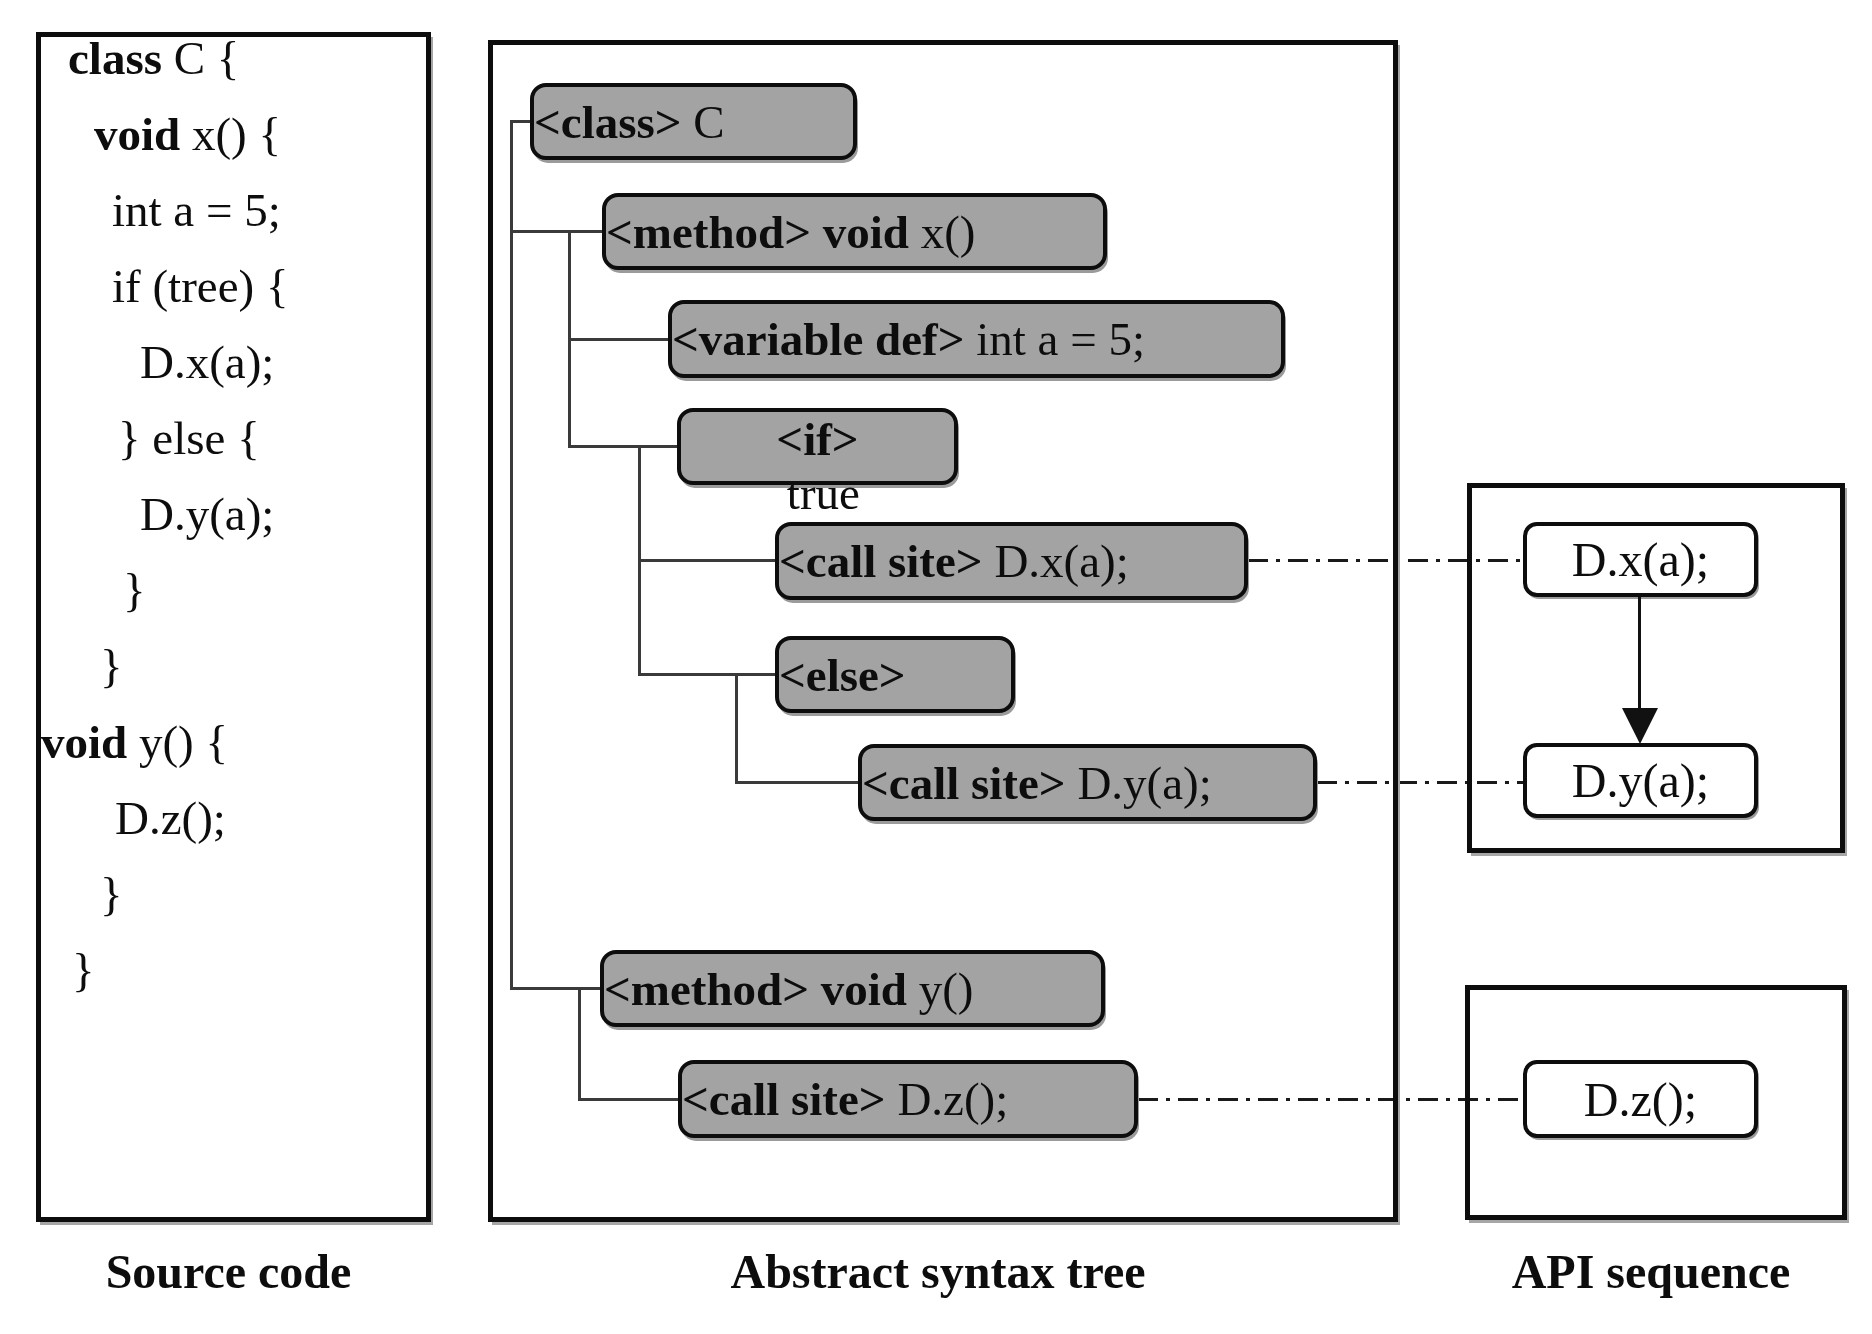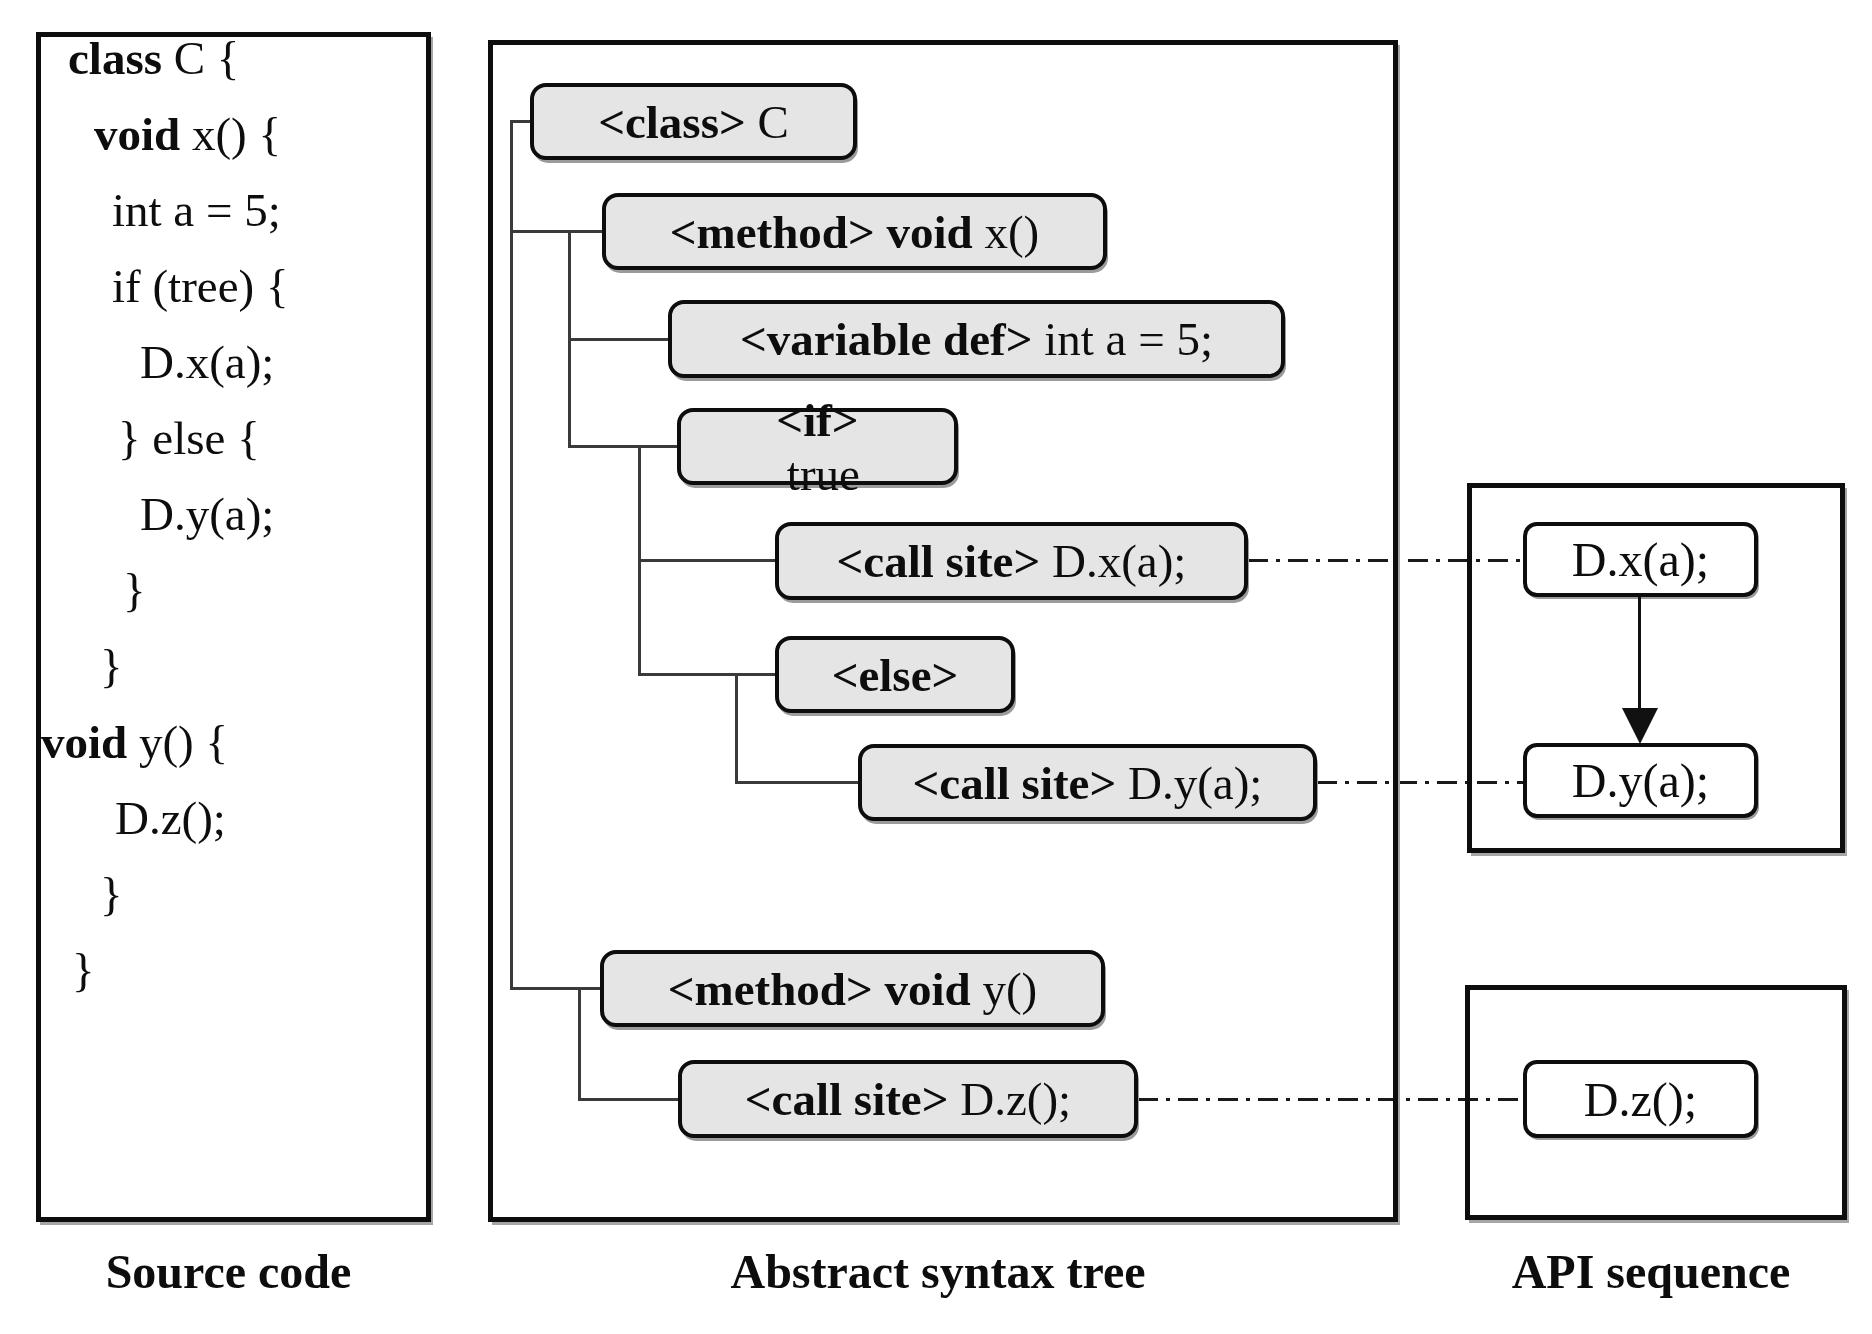--- a/index.html
+++ b/index.html
@@ -19,21 +19,21 @@
   .code-line{white-space:pre;height:76px;}
   .code-line b{font-weight:bold;}
   .l1{padding-left:27px;}  .l2{padding-left:53px;}  .l3{padding-left:71px;}
   .l4{padding-left:71px;}  .l5{padding-left:99px;}  .l6{padding-left:77px;}
   .l7{padding-left:99px;}  .l8{padding-left:82px;}  .l9{padding-left:59px;}
   .l10{} .l11{padding-left:74px;} .l12{padding-left:59px;}
   .l13{padding-left:31px;}
 
   
   .node{position:absolute;box-sizing:border-box;border:4px solid #0d0d0d;border-radius:16px;
-        background:#e5e5e5;display:flex;align-items:center;justify-content:center;
+        background:#a3a3a3;display:flex;align-items:center;justify-content:flex-start;
         font-size:47px;white-space:pre;box-shadow:2px 4px 0 -1px #9b9b9b;}
   .node .t{font-weight:bold;white-space:pre;}
   .node .r{white-space:pre;}
   #n-class  {left:530px;top:83px; width:327px;height:77px;}
   #n-methodx{left:602px;top:193px;width:505px;height:77px;}
   #n-vardef {left:668px;top:300px;width:617px;height:78px;}
   #n-if     {left:677px;top:408px;width:281px;height:77px;flex-direction:column;}
   #n-callx  {left:775px;top:522px;width:473px;height:78px;}
   #n-else   {left:775px;top:636px;width:240px;height:77px;}
   #n-cally  {left:858px;top:744px;width:459px;height:77px;}

